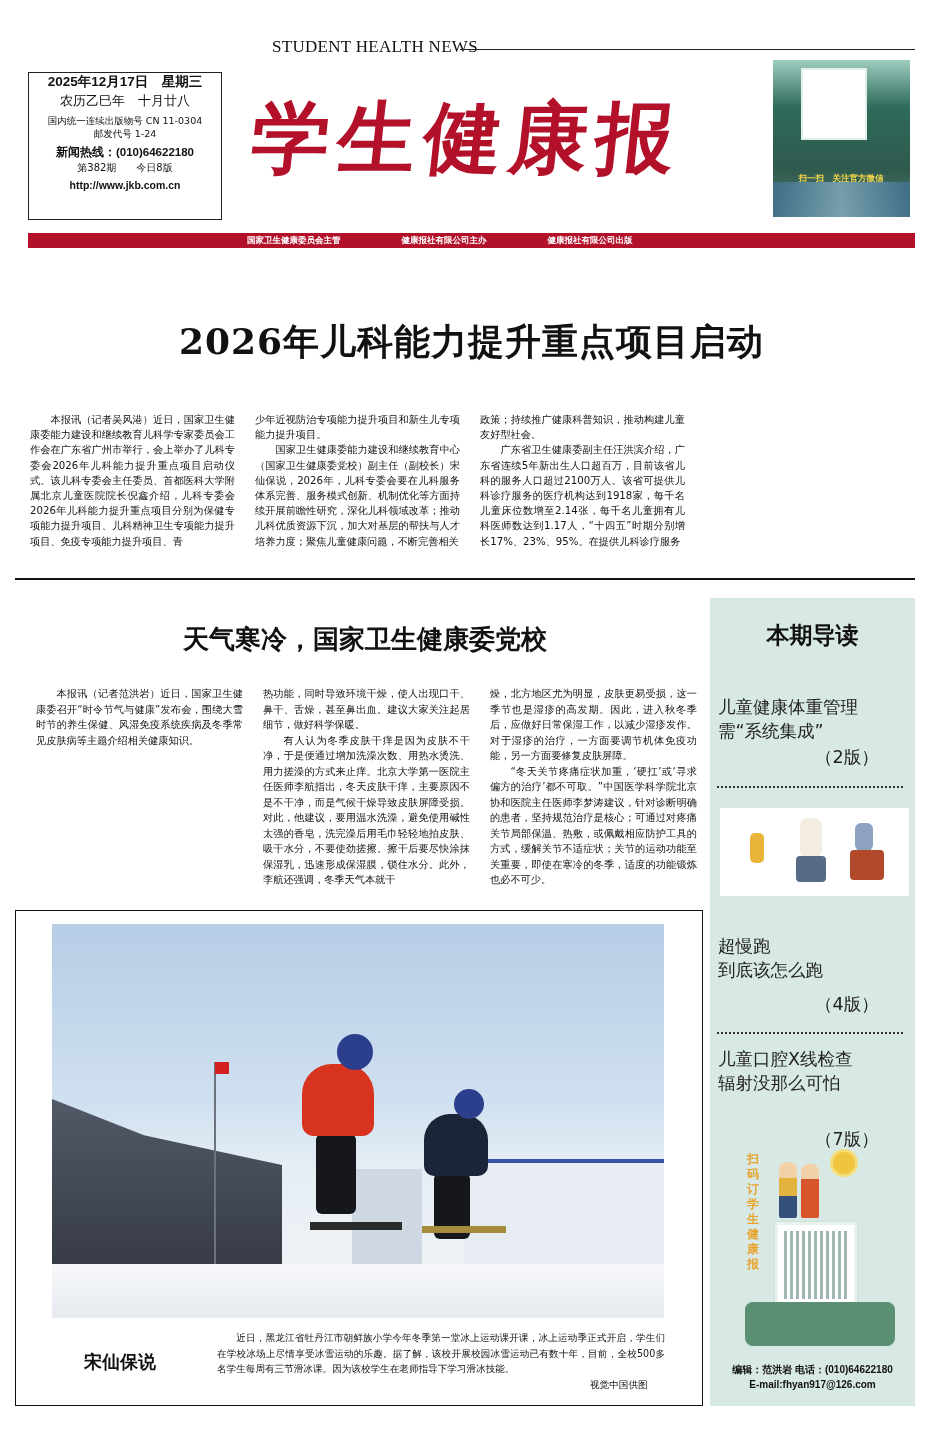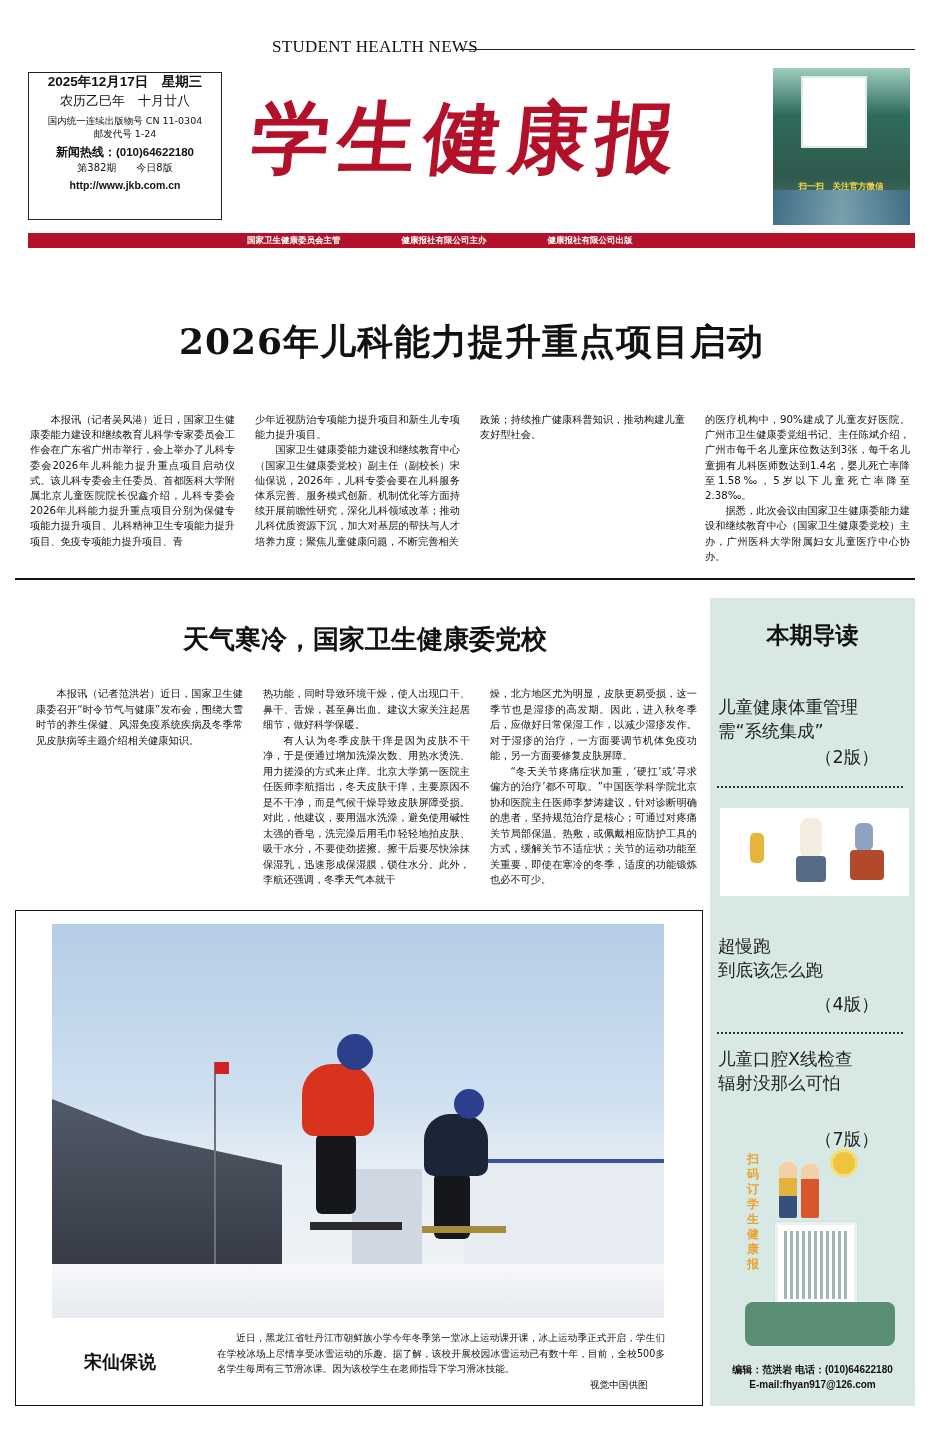--- a/index.html
+++ b/index.html
@@ -16,21 +16,21 @@
   #date-box .l2 { font-size:13px; line-height:19px; }
   #date-box .l3 { font-size:9.5px; line-height:13px; margin-top:4px; }
   #date-box .l4 { font-size:9.5px; line-height:13px; }
   #date-box .l5 { font-size:12px; line-height:18px; margin-top:3px; font-weight:bold; }
   #date-box .l5 span.num { font-weight:normal; font-family:"Liberation Sans", sans-serif; font-size:11.5px; font-weight:bold; }
   #date-box .l6 { font-size:10px; line-height:14px; }
   #date-box .l7 { font-size:10.5px; line-height:16px; font-family:"Liberation Sans", sans-serif; font-weight:bold; margin-top:2px; }
 
   #masthead { left:252px; top:88px; width:490px; height:100px; font-family:"DejaVu Serif", serif; font-weight:bold; color:#b3102a; font-size:78px; letter-spacing:8px; line-height:100px; white-space:nowrap; transform:skewX(-6deg); }
 
-  #qr-banner { left:773px; top:68px; width:137px; height:157px; background:linear-gradient(180deg,#9ecdc0 0%,#2e6b5a 30%,#2f5a4e 70%,#58806e 100%); overflow:hidden; }
+  #qr-banner { left:773px; top:60px; width:137px; height:157px; background:linear-gradient(180deg,#9ecdc0 0%,#2e6b5a 30%,#2f5a4e 70%,#58806e 100%); overflow:hidden; }
   #qr-banner .qr { position:absolute; left:28px; top:8px; width:66px; height:72px; background:#fff; border:2px solid #dfeee8; }
   #qr-banner .qr-txt { position:absolute; left:4px; top:113px; width:128px; font-size:8.5px; color:#f6d84a; font-weight:bold; text-align:center; }
   #qr-banner .kids { position:absolute; left:0; bottom:0; width:137px; height:35px; background:linear-gradient(90deg,#3f6e8e,#7ea7b8,#3f6e8e); opacity:0.85; }
 
   #red-bar { left:28px; top:233px; width:887px; height:15px; background:#b3102a; color:#fff; font-size:8.5px; font-weight:bold; line-height:15px; padding-left:219px; white-space:nowrap; }
   #red-bar span { margin-right:58px; }
 
   
   .headline { font-family:"DejaVu Serif", serif; font-weight:bold; color:#111; text-align:center; white-space:nowrap; }
   #lead-headline { left:30px; top:318px; width:883px; font-size:36px; letter-spacing:1px; }
@@ -131,24 +131,21 @@
 <div class="abs cols" id="lead-cols">
   <div class="col">
       <p>本报讯（记者吴风港）近日，国家卫生健康委能力建设和继续教育儿科学专家委员会工作会在广东省广州市举行，会上举办了儿科专委会2026年儿科能力提升重点项目启动仪式。该儿科专委会主任委员、首都医科大学附属北京儿童医院院长倪鑫介绍，儿科专委会2026年儿科能力提升重点项目分别为保健专项能力提升项目、儿科精神卫生专项能力提升项目、免疫专项能力提升项目、青</p>
     </div>
   <div class="col">
       <p class="cont">少年近视防治专项能力提升项目和新生儿专项能力提升项目。</p>
       <p>国家卫生健康委能力建设和继续教育中心（国家卫生健康委党校）副主任（副校长）宋仙保说，2026年，儿科专委会要在儿科服务体系完善、服务模式创新、机制优化等方面持续开展前瞻性研究，深化儿科领域改革；推动儿科优质资源下沉，加大对基层的帮扶与人才培养力度；聚焦儿童健康问题，不断完善相关</p>
     </div>
   <div class="col">
       <p class="cont">政策；持续推广健康科普知识，推动构建儿童友好型社会。</p>
-    </div>
-  <div class="col">
-      <p class="cont">的医疗机构中，90%建成了儿童友好医院。广州市卫生健康委党组书记、主任陈斌介绍，广州市每千名儿童床位数达到3张，每千名儿童拥有儿科医师数达到1.4名，婴儿死亡率降至1.58‰，5岁以下儿童死亡率降至2.38‰。</p>
-      <p>据悉，此次会议由国家卫生健康委能力建设和继续教育中心（国家卫生健康委党校）主办，广州医科大学附属妇女儿童医疗中心协办。</p>
+      <p>广东省卫生健康委副主任汪洪滨介绍，广东省连续5年新出生人口超百万，目前该省儿科的服务人口超过2100万人。该省可提供儿科诊疗服务的医疗机构达到1918家，每千名儿童床位数增至2.14张，每千名儿童拥有儿科医师数达到1.17人，“十四五”时期分别增长17%、23%、95%。在提供儿科诊疗服务</p>
     </div>
 </div>
 
 <div class="abs" id="rule-1"></div>
 
 <div class="abs headline" id="second-headline">天气寒冷，国家卫生健康委党校</div>
 <div class="abs cols" id="second-cols">
   <div class="col">
       <p>本报讯（记者范洪岩）近日，国家卫生健康委召开“时令节气与健康”发布会，围绕大雪时节的养生保健、风湿免疫系统疾病及冬季常见皮肤病等主题介绍相关健康知识。</p>
     </div>

